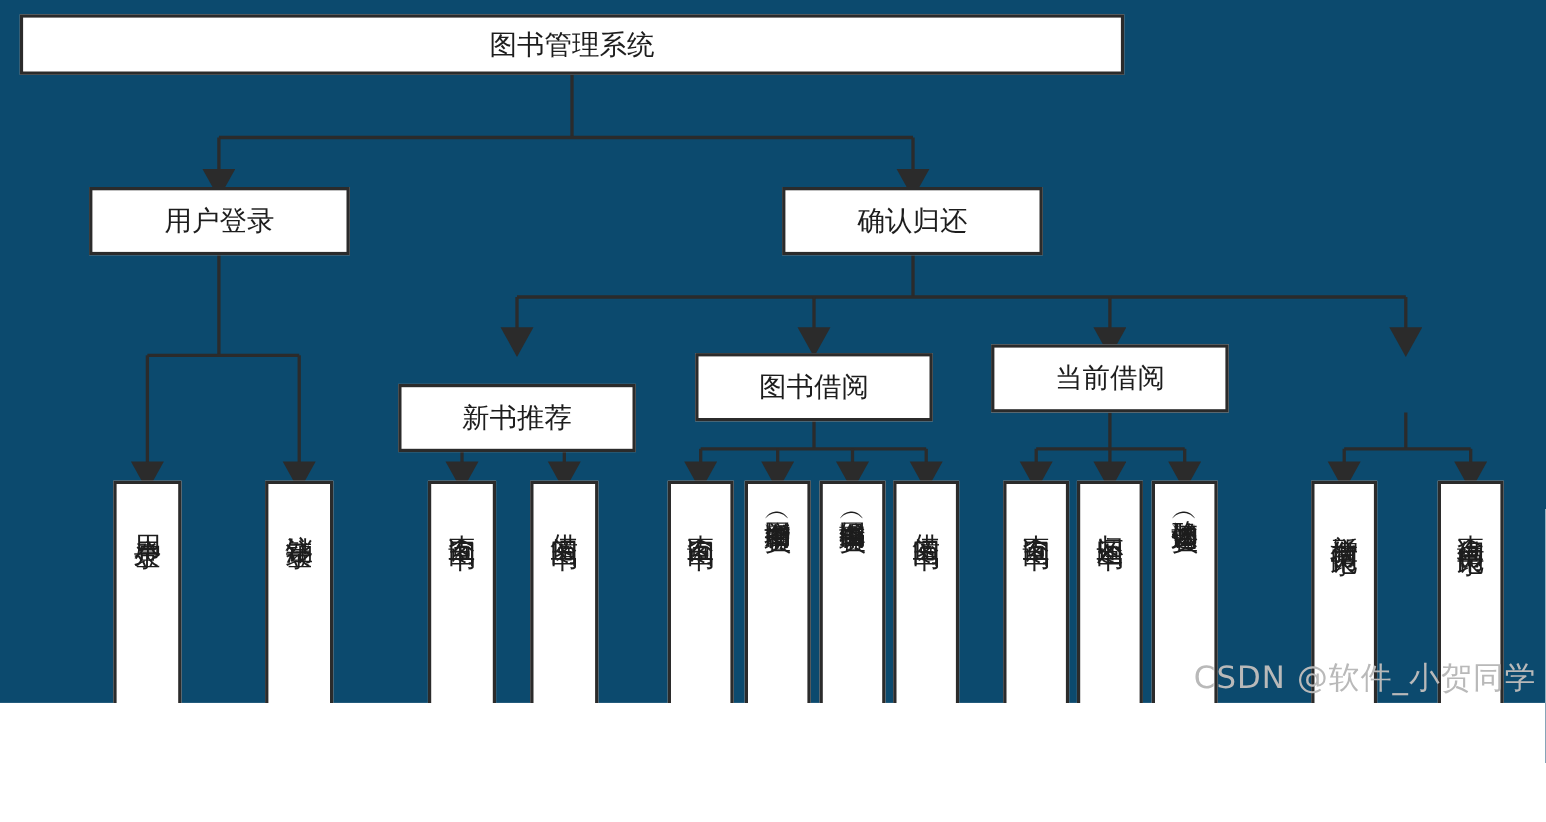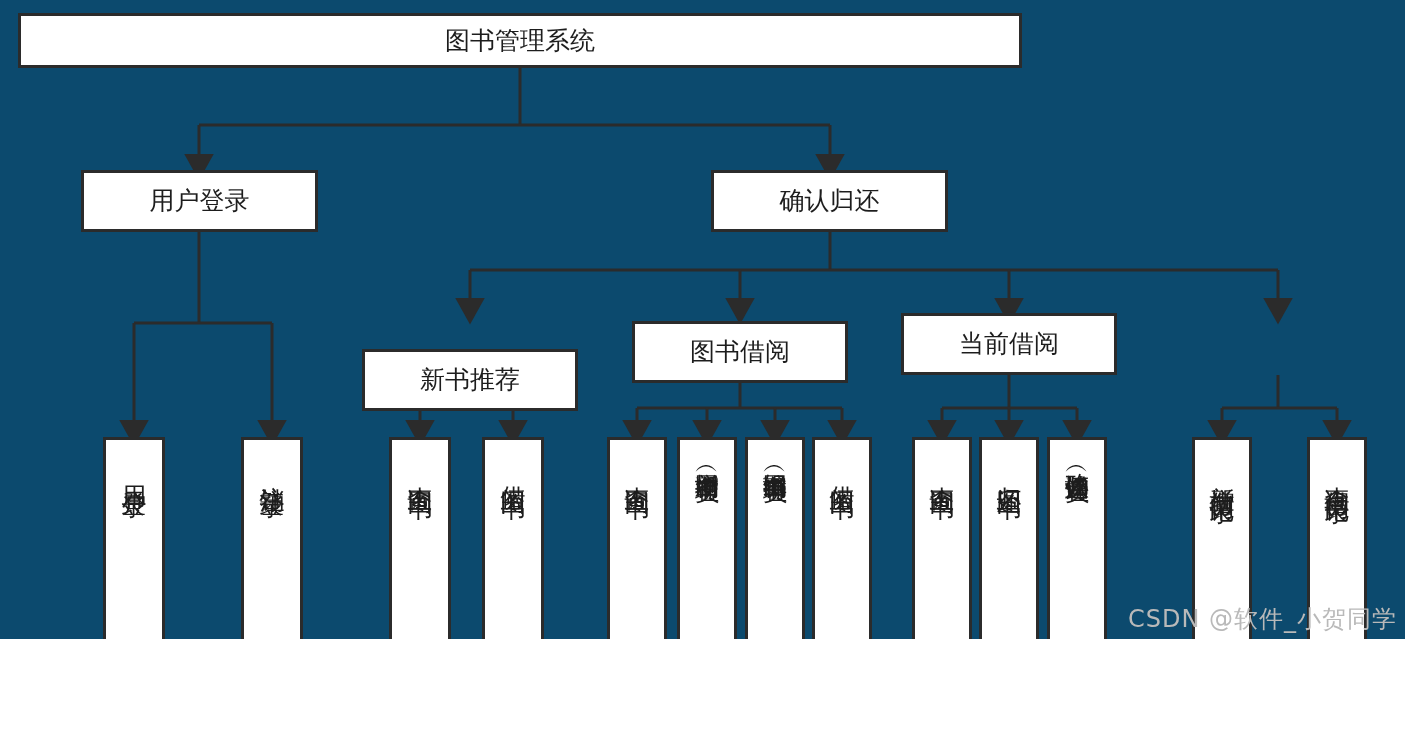--- a/index.html
+++ b/index.html
@@ -68,21 +68,21 @@
     padding-top: 14px;
   }
   .node.vert.tall .label {
     font-size: 24px;
     letter-spacing: 1px;
   }
   .watermark {
     position: absolute;
     right: 8px;
     bottom: 4px;
-    font-size: 24px;
+    font-size: 28px;
     color: #b9b9b9;
     letter-spacing: 1px;
     white-space: nowrap;
     user-select: none;
   }
 </style>
 </head>
 <body>
 
 <div id="canvas">

